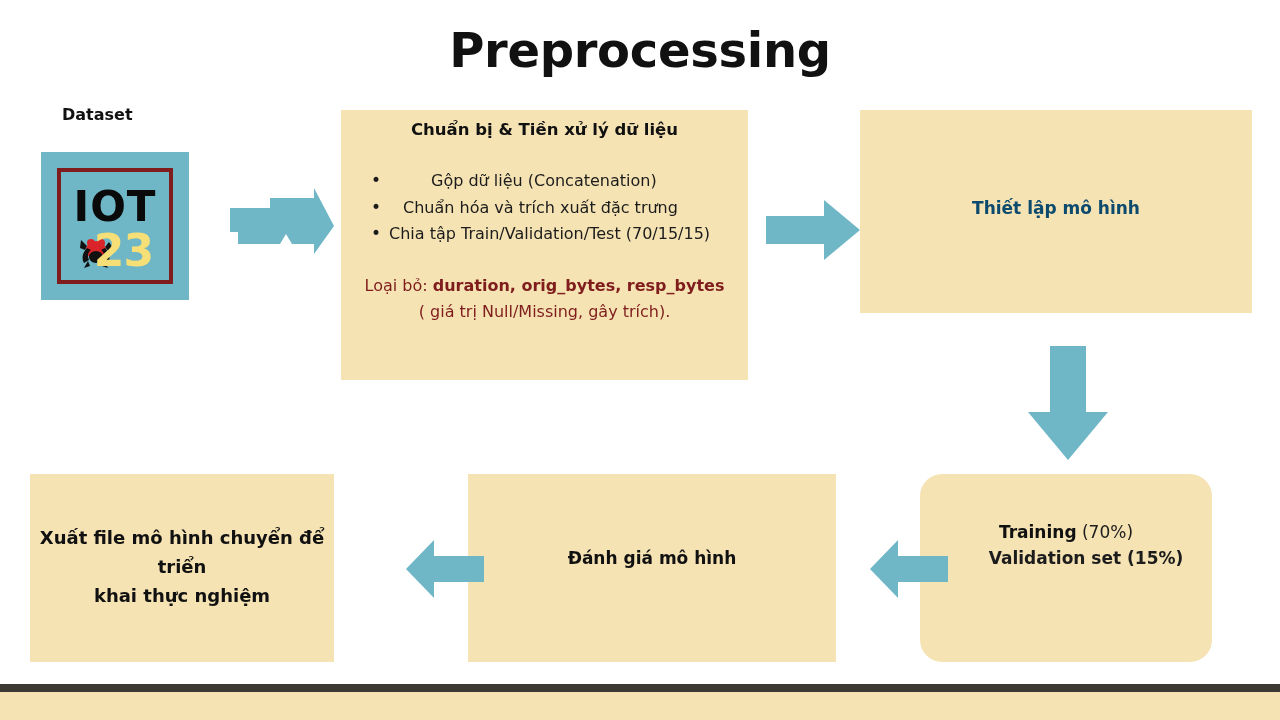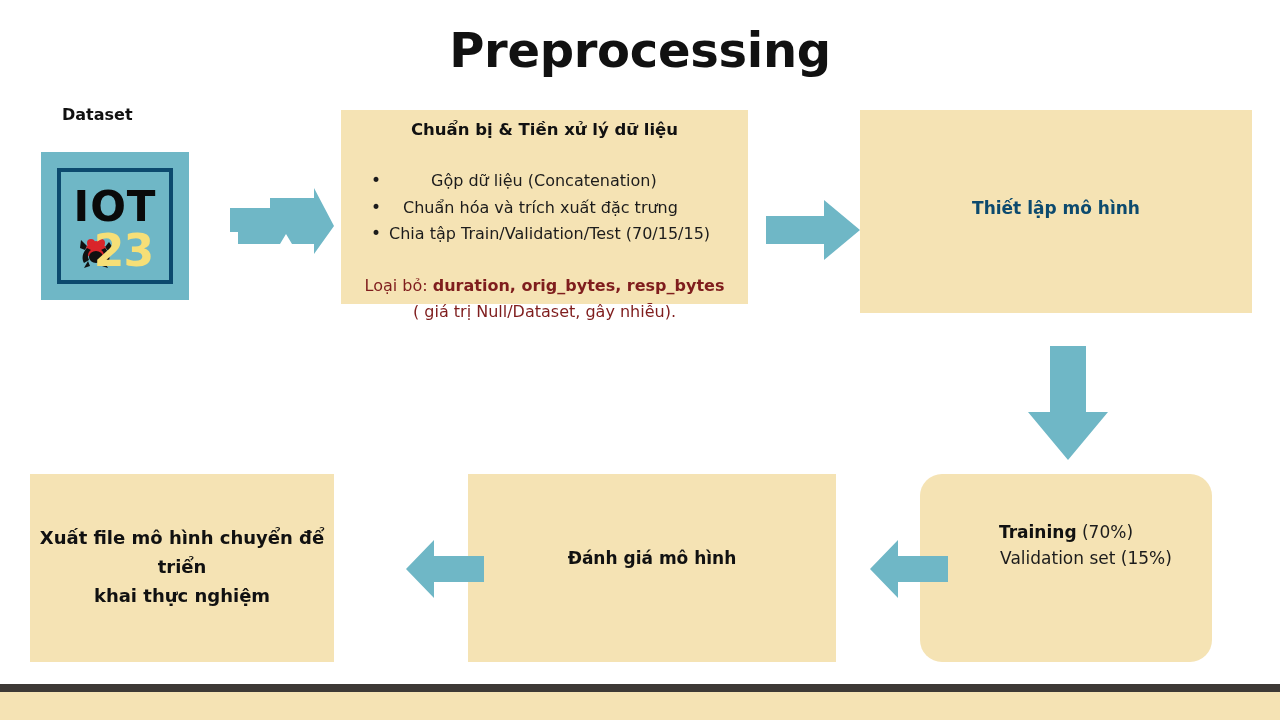--- a/index.html
+++ b/index.html
@@ -56,21 +56,21 @@
     height: 148px;
     background: #6fb7c6;
     box-sizing: border-box;
   }
   .logo-frame {
     position: absolute;
     left: 16px;
     top: 16px;
     right: 16px;
     bottom: 16px;
-    border: 4px solid #0c4a6e;
+    border: 4px solid #7f1d1d;
     box-sizing: border-box;
   }
   .logo-iot {
     position: absolute;
     left: 0;
     top: 14px;
     width: 100%;
     text-align: center;
     font-family: "DejaVu Sans", "Liberation Sans", sans-serif;
     font-size: 42px;
@@ -103,21 +103,21 @@
     background: #f5e3b4;
     box-sizing: border-box;
   }
   .box-inner {
     position: absolute;
     left: 0; right: 0;
     text-align: center;
   }
 
   
-  #box-prep { left: 341px; top: 110px; width: 407px; height: 194px; }
+  #box-prep { left: 341px; top: 110px; width: 407px; height: 270px; }
   .prep-head {
     position: absolute;
     left: 0; right: 0;
     top: 10px;
     text-align: center;
     font-size: 16.5px;
     font-weight: 700;
     color: #111111;
   }
   .prep-list {
@@ -183,21 +183,21 @@
   #box-export .box-inner { top: 49px; }
 
   .line-strong {
     font-size: 17px;
     font-weight: 700;
     color: #111111;
     line-height: 26px;
   }
   .line-normal {
     font-size: 17px;
-    font-weight: 400;
+    font-weight: 700;
     color: #1c1c1c;
     line-height: 26px;
     padding-left: 40px;
   }
   .line-mixed {
     font-size: 17px;
     color: #1c1c1c;
     line-height: 26px;
   }
   .line-mixed .b { font-weight: 700; color: #111111; }
@@ -263,21 +263,21 @@
 
   <div class="box" id="box-prep">
     <div class="prep-head">Chuẩn bị &amp; Tiền xử lý dữ liệu</div>
     <ul class="prep-list">
       <li><span class="bullet">•</span><span class="li-text">Gộp dữ liệu (Concatenation)</span></li>
       <li><span class="bullet">•</span><span class="li-text">Chuẩn hóa  và trích xuất  đặc trưng</span></li>
       <li><span class="bullet">•</span><span class="li-text">Chia tập Train/Validation/Test (70/15/15)</span></li>
     </ul>
     <div class="prep-drop">
       <div><span>Loại bỏ:</span> <span class="b">duration, orig_bytes, resp_bytes</span></div>
-      <div>( giá trị Null/Dataset, gây nhiễu).</div>
+      <div>( giá trị Null/Missing, gây trích).</div>
     </div>
   </div>
 
   <svg class="arrow" style="left:766px; top:198px;" width="96" height="64" viewBox="0 0 96 64">
     <path d="M0 18 L58 18 L58 2 L94 32 L58 62 L58 46 L0 46 Z" fill="#6fb7c6"></path>
   </svg>
 
   <div class="box" id="box-setup">
     <div class="box-inner">Thiết  lập mô hình</div>
   </div>

